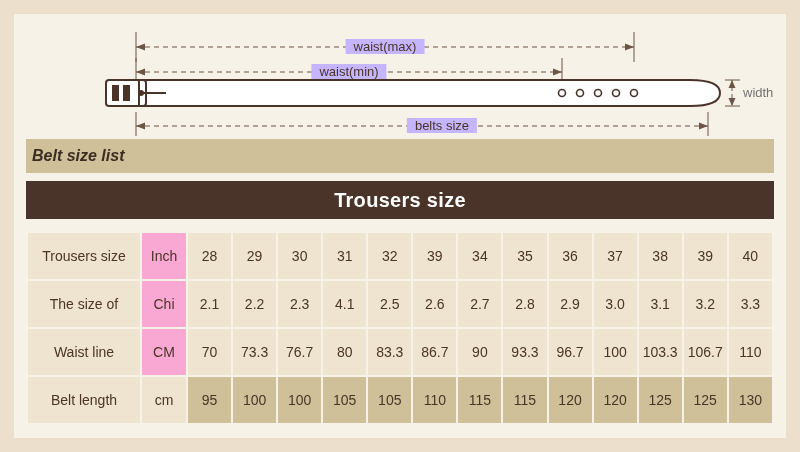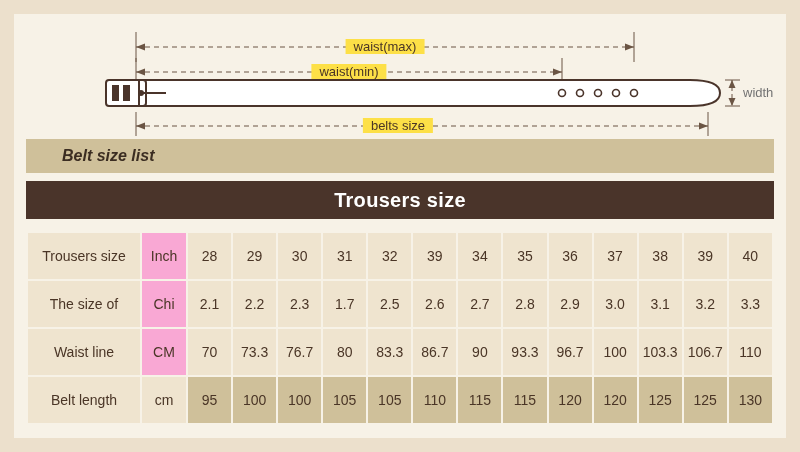--- a/index.html
+++ b/index.html
@@ -31,21 +31,21 @@
   
   .diagram {
     position: relative;
     height: 125px;
     width: 100%;
   }
   .dim-label {
     position: absolute;
     font-size: 13px;
     color: #4a3526;
-    background: #fde047;
+    background: #c4b5fd;
     padding: 0 8px;
     transform: translateX(-50%);
     white-space: nowrap;
   }
   .width-label {
     position: absolute;
     font-size: 13px;
     color: #737373;
     white-space: nowrap;
   }
@@ -57,21 +57,21 @@
     height: 34px;
     background: #cfc09a;
     display: flex;
     align-items: center;
   }
   .list-bar .txt {
     font-style: italic;
     font-weight: bold;
     font-size: 16px;
     color: #3b2d22;
-    padding-left: 36px;
+    padding-left: 6px;
   }
 
   
   .title-bar {
     margin: 8px 12px 0 12px;
     height: 38px;
     background: #4a342a;
     display: flex;
     align-items: center;
     justify-content: center;
@@ -172,21 +172,21 @@
           <line x1="711" y1="66" x2="726" y2="66"></line>
           <line x1="711" y1="92" x2="726" y2="92"></line>
           <line x1="718" y1="66" x2="718" y2="92" stroke-dasharray="4,3"></line>
         </g>
         <polygon points="718,66 714.5,74 721.5,74" fill="#6b5544"></polygon>
         <polygon points="718,92 714.5,84 721.5,84" fill="#6b5544"></polygon>
       </svg>
 
       <div class="dim-label" style="left:371px; top:25px;">waist(max)</div>
       <div class="dim-label" style="left:335px; top:50px;">waist(min)</div>
-      <div class="dim-label" style="left:384px; top:104px;">belts size</div>
+      <div class="dim-label" style="left:428px; top:104px;">belts size</div>
       <div class="width-label" style="left:729px; top:71px;">width</div>
     </div>
 
     <div class="list-bar">
       <span class="txt">Belt size list</span>
     </div>
 
     <div class="title-bar">
       <span class="txt">Trousers size</span>
     </div>
@@ -209,21 +209,21 @@
           <td class="cell">38</td>
           <td class="cell">39</td>
           <td class="cell">40</td>
         </tr>
         <tr>
           <td class="rowhead">The size of</td>
           <td class="unit">Chi</td>
           <td class="cell">2.1</td>
           <td class="cell">2.2</td>
           <td class="cell">2.3</td>
-          <td class="cell">1.7</td>
+          <td class="cell">4.1</td>
           <td class="cell">2.5</td>
           <td class="cell">2.6</td>
           <td class="cell">2.7</td>
           <td class="cell">2.8</td>
           <td class="cell">2.9</td>
           <td class="cell">3.0</td>
           <td class="cell">3.1</td>
           <td class="cell">3.2</td>
           <td class="cell">3.3</td>
         </tr>

